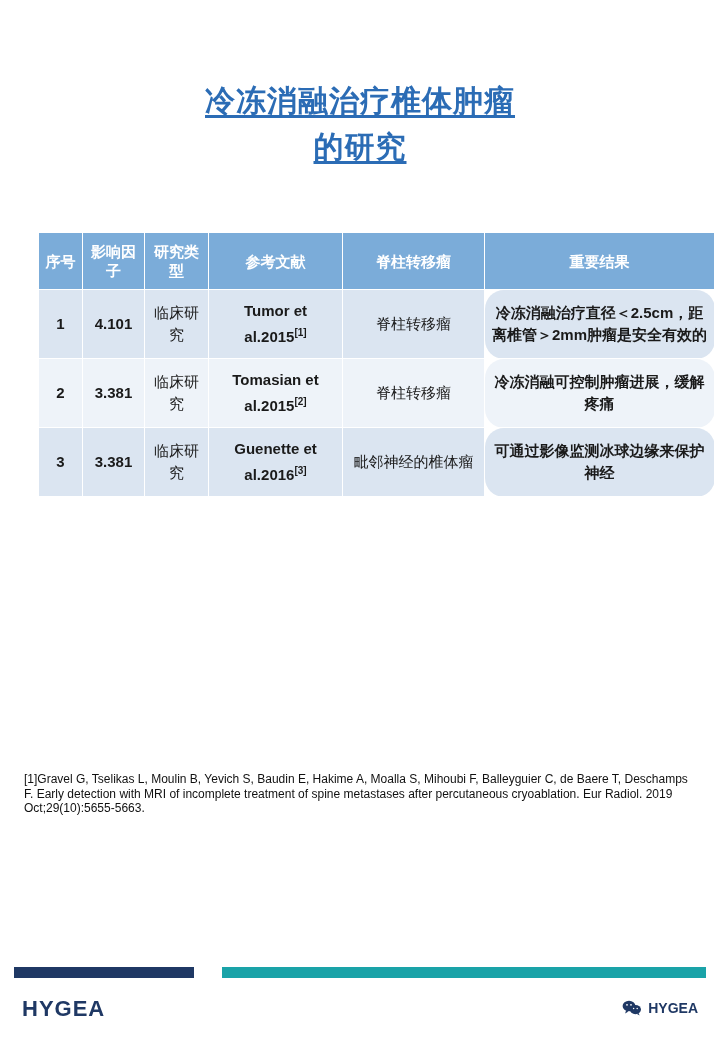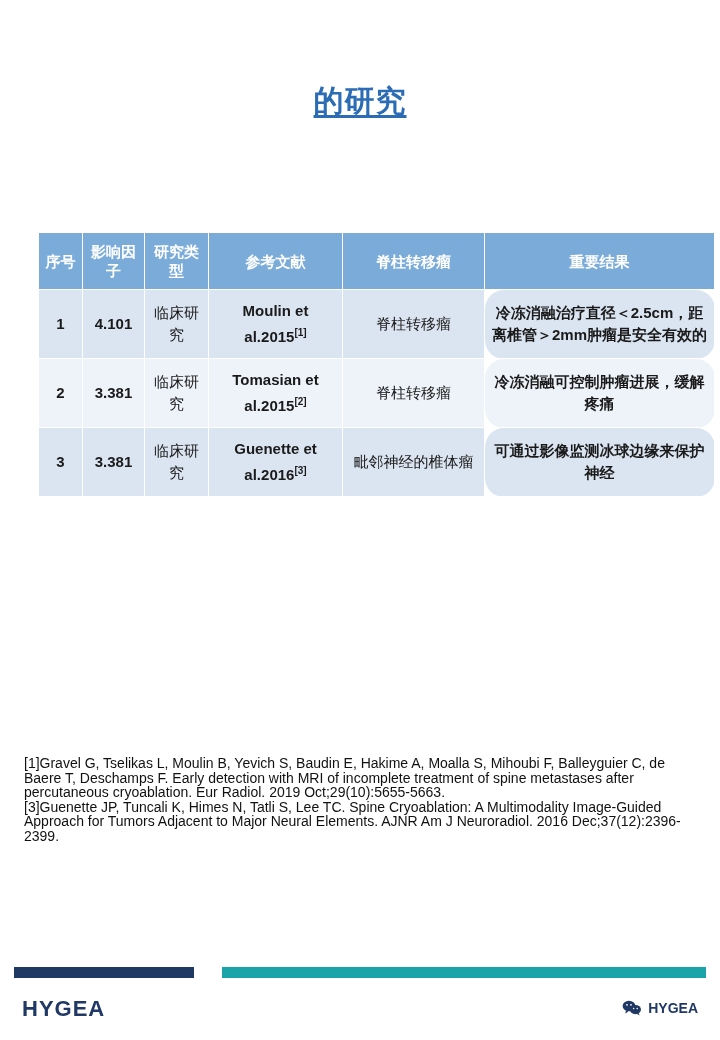--- a/index.html
+++ b/index.html
@@ -70,22 +70,22 @@
   .c0 { width: 44px; }
   .c1 { width: 62px; }
   .c2 { width: 64px; }
   .c3 { width: 134px; }
   .c4 { width: 142px; }
   .c5 { width: 230px; }
 
   
   .refs {
     position: absolute;
-    top: 756px; left: 24px; width: 672px;
-    font-size: 14px;
+    top: 772px; left: 24px; width: 672px;
+    font-size: 12px;
     line-height: 14.5px;
     color: #111111;
   }
   .refs div { margin: 0; }
 
   
   .bar {
     position: absolute;
     left: 14px; top: 967px;
     width: 692px; height: 11px;
@@ -112,20 +112,21 @@
     font-weight: bold;
   }
   .wechat svg { display: block; }
 </style>
 </head>
 <body>
 
 <div class="slide">
 
   <div class="title-block">
+    <div><span class="title-line">冷冻消融治疗椎体肿瘤</span></div>
     <div><span class="title-line">的研究</span></div>
   </div>
 
   <div class="tbl-wrap">
     <table class="main">
       <colgroup>
         <col class="c0">
           <col class="c1">
           <col class="c2">
           <col class="c3">
@@ -140,21 +141,21 @@
           <th>参考文献</th>
           <th>脊柱转移瘤</th>
           <th>重要结果</th>
         </tr>
       </thead>
       <tbody>
         <tr class="row-odd">
           <td class="bold">1</td>
           <td class="bold">4.101</td>
           <td>临床研究</td>
-          <td class="bold"><span>Moulin  et al.2015</span><sup>[1]</sup></td>
+          <td class="bold"><span>Tumor  et al.2015</span><sup>[1]</sup></td>
           <td>脊柱转移瘤</td>
           <td class="res">冷冻消融治疗直径＜2.5cm，距离椎管＞2mm肿瘤是安全有效的</td>
         </tr>
         <tr class="row-even">
           <td class="bold">2</td>
           <td class="bold">3.381</td>
           <td>临床研究</td>
           <td class="bold"><span>Tomasian et al.2015</span><sup>[2]</sup></td>
           <td>脊柱转移瘤</td>
           <td class="res">冷冻消融可控制肿瘤进展，缓解疼痛</td>
@@ -166,21 +167,20 @@
           <td class="bold"><span>Guenette et al.2016</span><sup>[3]</sup></td>
           <td>毗邻神经的椎体瘤</td>
           <td class="res">可通过影像监测冰球边缘来保护神经</td>
         </tr>
       </tbody>
     </table>
   </div>
 
   <div class="refs">
     <div>[1]Gravel G, Tselikas L, Moulin B, Yevich S, Baudin E, Hakime A, Moalla S, Mihoubi F, Balleyguier C, de Baere T, Deschamps F. Early detection with MRI of incomplete treatment of spine metastases after percutaneous cryoablation. Eur Radiol. 2019 Oct;29(10):5655-5663.</div>
-    <div>[3]Guenette JP, Tuncali K, Himes N, Tatli S, Lee TC. Spine Cryoablation: A Multimodality Image-Guided Approach for Tumors Adjacent to Major Neural Elements. AJNR Am J Neuroradiol. 2016 Dec;37(12):2396-2399.</div>
   </div>
 
   <div class="bar">
     <div class="seg1"></div>
     <div class="seg2"></div>
     <div class="seg3"></div>
   </div>
 
   <div class="brand">HYGEA</div>
 

